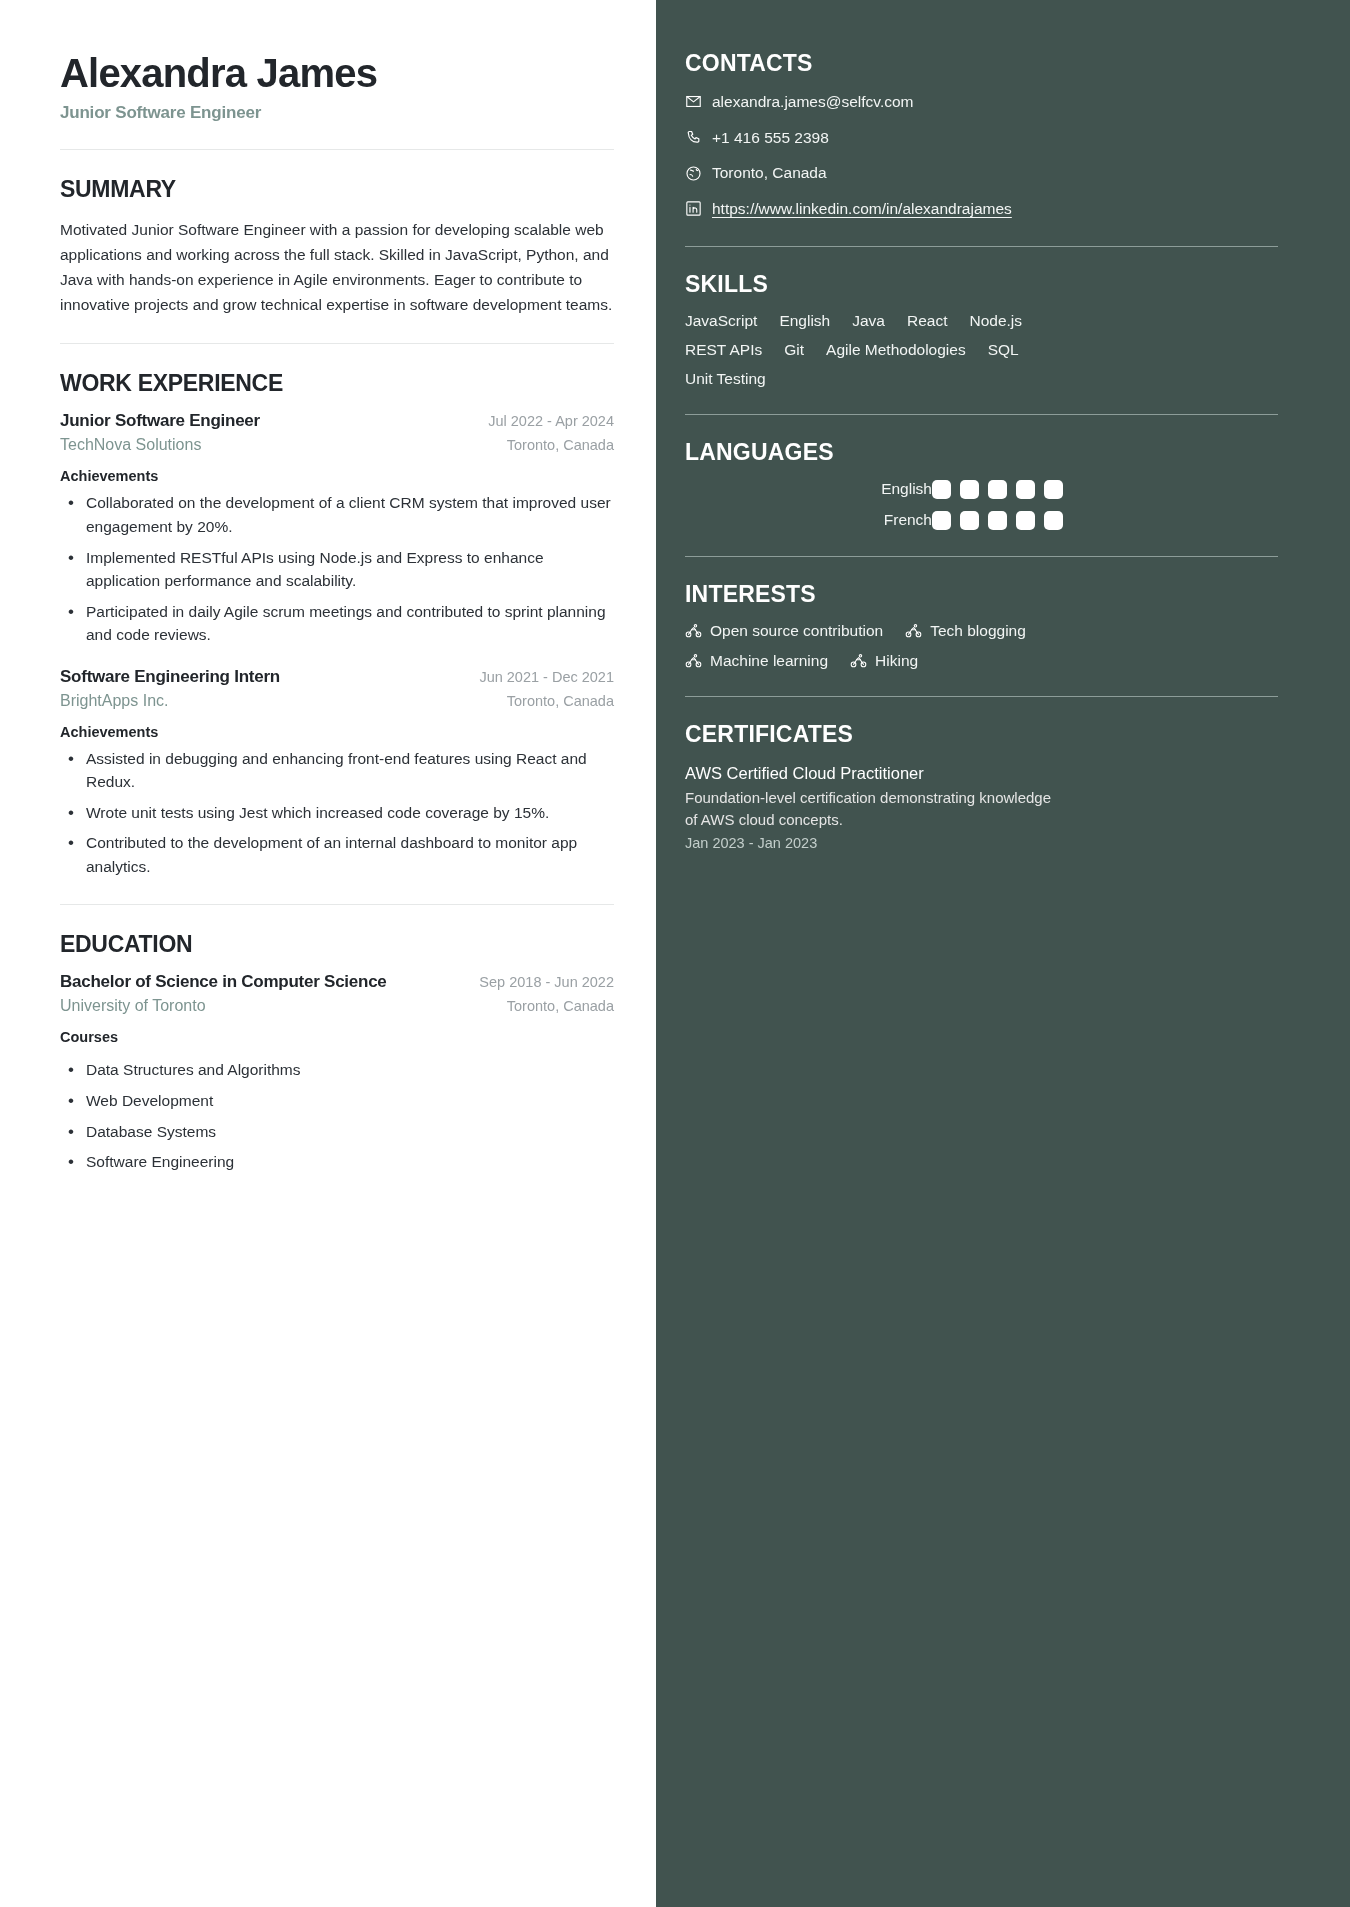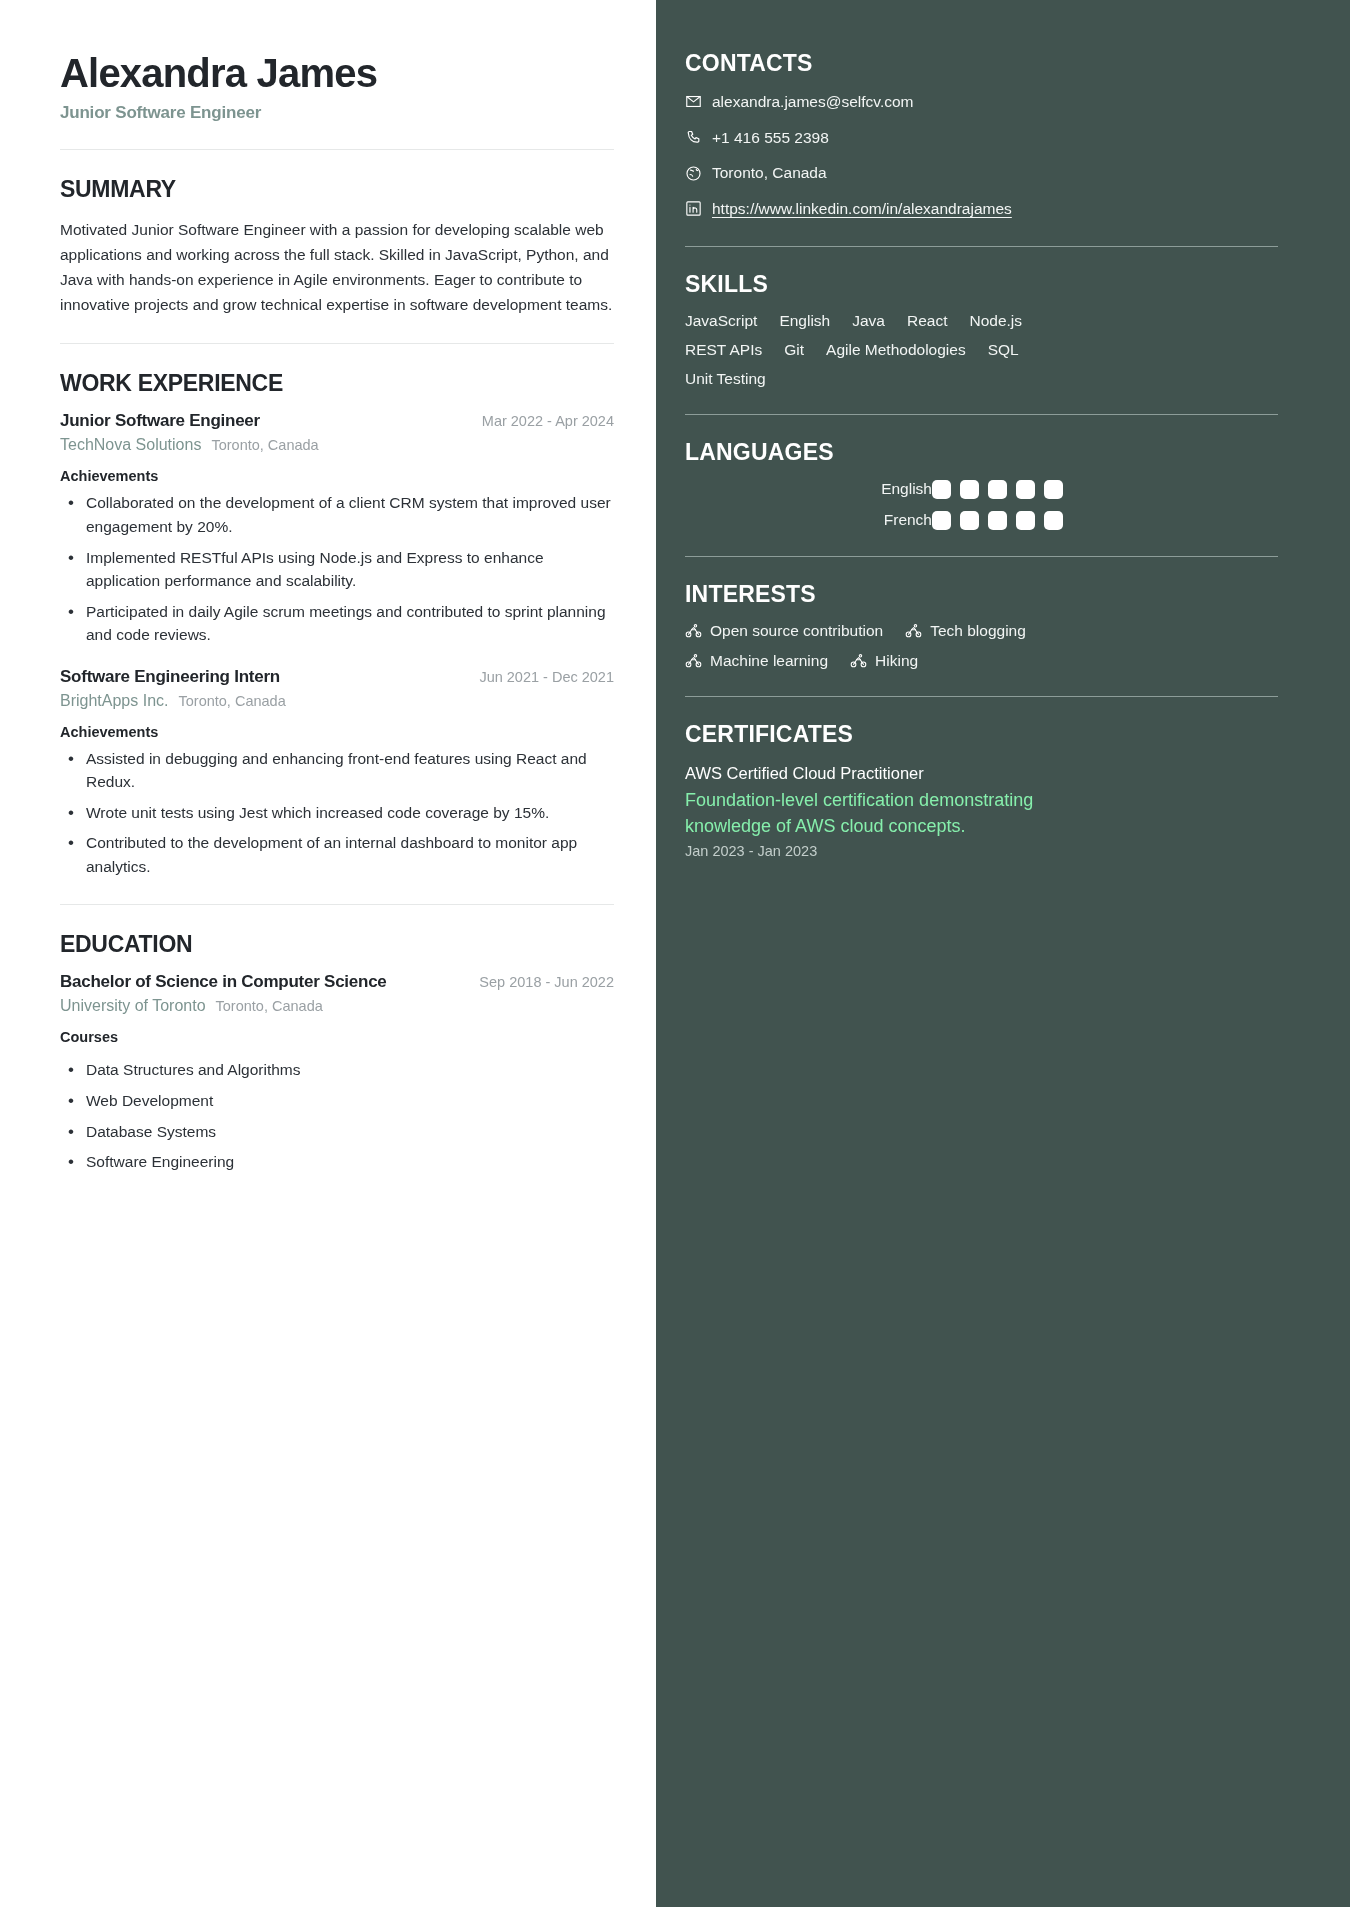--- a/index.html
+++ b/index.html
@@ -37,21 +37,21 @@
   }
 
   .entry { margin-top:20px; }
   .entry:first-of-type { margin-top:4px; }
   .entry-head {
     display:flex; justify-content:space-between; align-items:baseline; gap:10px;
   }
   .entry-title { font-size:17px; font-weight:800; color:#22262b; letter-spacing:-0.25px; }
   .entry-date { font-size:14.5px; color:#9aa0a4; white-space:nowrap; }
   .entry-sub {
-    display:flex; justify-content:flex-start; align-items:baseline; gap:10px;
+    display:flex; justify-content:space-between; align-items:baseline; gap:10px;
     margin-top:5px;
   }
   .entry-org { font-size:16px; color:#7d9490; font-weight:400; }
   .entry-loc { font-size:14.5px; color:#9aa0a4; white-space:nowrap; }
 
   .sub-label {
     font-size:14.5px; font-weight:700; color:#22262b; margin-top:14px;
   }
   ul.bullets { list-style:none; margin-top:6px; }
   ul.bullets li {
@@ -104,21 +104,21 @@
 
   .interests { display:flex; flex-wrap:wrap; column-gap:22px; row-gap:12px; max-width:390px; }
   .interest {
     display:flex; align-items:center; gap:8px;
     font-size:15.5px; color:#f2f5f4;
   }
 
   .cert { margin-bottom:22px; }
   .cert:last-child { margin-bottom:0; }
   .cert-name { font-size:16.5px; color:#ffffff; line-height:1.35; }
-  .cert-desc { font-size:18px; color:#86efac; line-height:1.45; margin-top:3px; max-width:378px; }
+  .cert-desc { font-size:15px; color:#e5e5e5; line-height:1.45; margin-top:3px; max-width:378px; }
   .cert-date { font-size:14.5px; color:#c3cecb; margin-top:4px; }
 </style>
 </head>
 <body>
 
 <div class="main">
 
   <div>
     <div class="name">Alexandra James</div>
     <div class="role">Junior Software Engineer</div>
@@ -132,21 +132,21 @@
   </div>
 
   <div class="rule"></div>
 
   <div class="sec">
     <div class="sec-title">WORK EXPERIENCE</div>
     <div id="work-entries">
         <div class="entry">
           <div class="entry-head">
             <span class="entry-title">Junior Software Engineer</span>
-            <span class="entry-date">Mar 2022 - Apr 2024</span>
+            <span class="entry-date">Jul 2022 - Apr 2024</span>
           </div>
           <div class="entry-sub">
             <span class="entry-org">TechNova Solutions</span>
             <span class="entry-loc">Toronto, Canada</span>
           </div>
           <div class="sub-label">Achievements</div>
           <ul class="bullets">
             <li>Collaborated on the development of a client CRM system that improved user engagement by 20%.</li>
             <li>Implemented RESTful APIs using Node.js and Express to enhance application performance and scalability.</li>
             <li>Participated in daily Agile scrum meetings and contributed to sprint planning and code reviews.</li>

